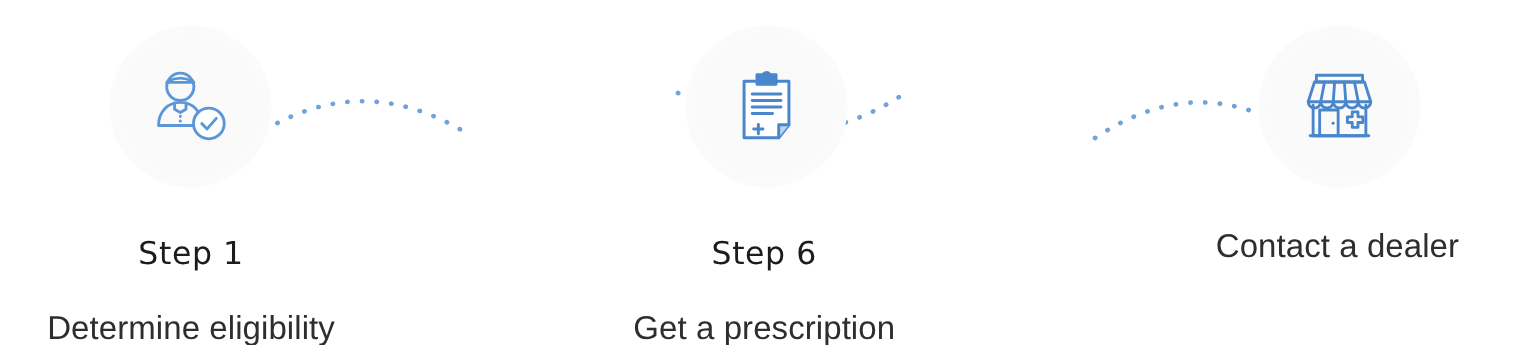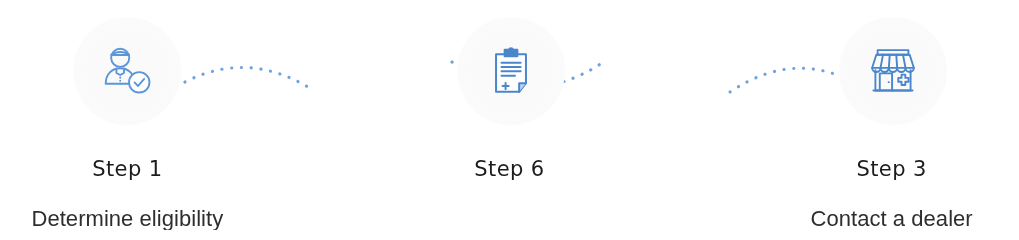--- a/index.html
+++ b/index.html
@@ -161,20 +161,21 @@
             <path d="M 21.5 27.6 L 42.6 27.6"></path>
             <path d="M 21.5 32.4 L 42.6 32.4"></path>
             <path d="M 21.5 37.2 L 36.4 37.2"></path>
 
             <path d="M 26.0 45.2 L 26.0 52.0"></path>
             <path d="M 22.6 48.6 L 29.4 48.6"></path>
           </g>
         </svg>
       </div>
       <div class="step-number">Step 6</div>
+      <div class="step-desc">Get a prescription</div>
     </div>
 
     <div class="step step-3">
       <div class="step-circle">
         <svg class="step-icon" viewBox="0 0 64 64">
           <g fill="none" stroke="#4a86cb" stroke-width="2.1" stroke-linecap="round" stroke-linejoin="round">
 
             <path d="M 15.0 9.0 L 49.0 9.0 L 49.0 14.0 L 15.0 14.0 Z"></path>
 
             <path d="M 9.0 28.5 L 13.6 14.0 L 50.4 14.0 L 55.0 28.5 Z"></path>
@@ -191,19 +192,18 @@
             <path d="M 10.4 53.5 L 53.6 53.5"></path>
 
             <path d="M 17.4 53.5 L 17.4 34.6 L 31.0 34.6 L 31.0 53.5"></path>
 
             <path d="M 27.2 44.3 L 27.4 44.3"></path>
 
             <path d="M 41.4 36.0 L 45.6 36.0 L 45.6 39.6 L 49.2 39.6 L 49.2 43.8 L 45.6 43.8 L 45.6 47.4 L 41.4 47.4 L 41.4 43.8 L 37.8 43.8 L 37.8 39.6 L 41.4 39.6 Z"></path>
           </g>
         </svg>
       </div>
-      <div class="step-number">Step 3</div>
       <div class="step-desc">Contact a dealer</div>
     </div>
 
 
   </div>
 </div>
 
 </body></html>

